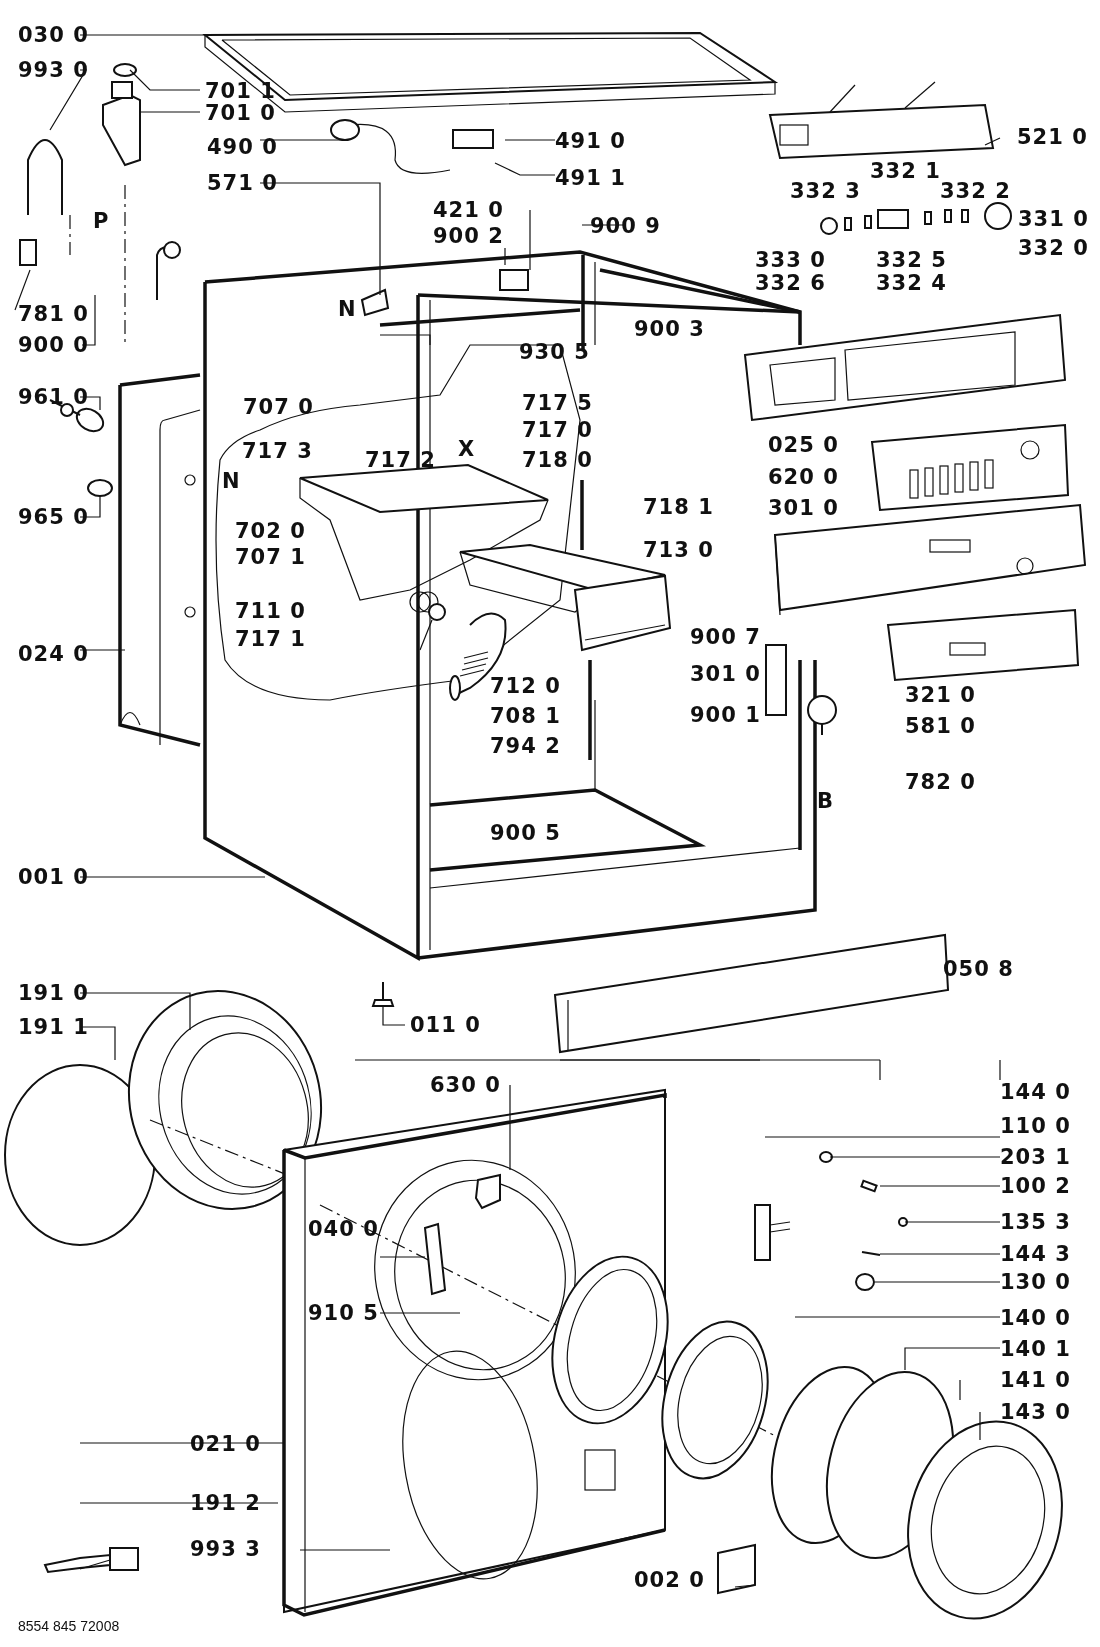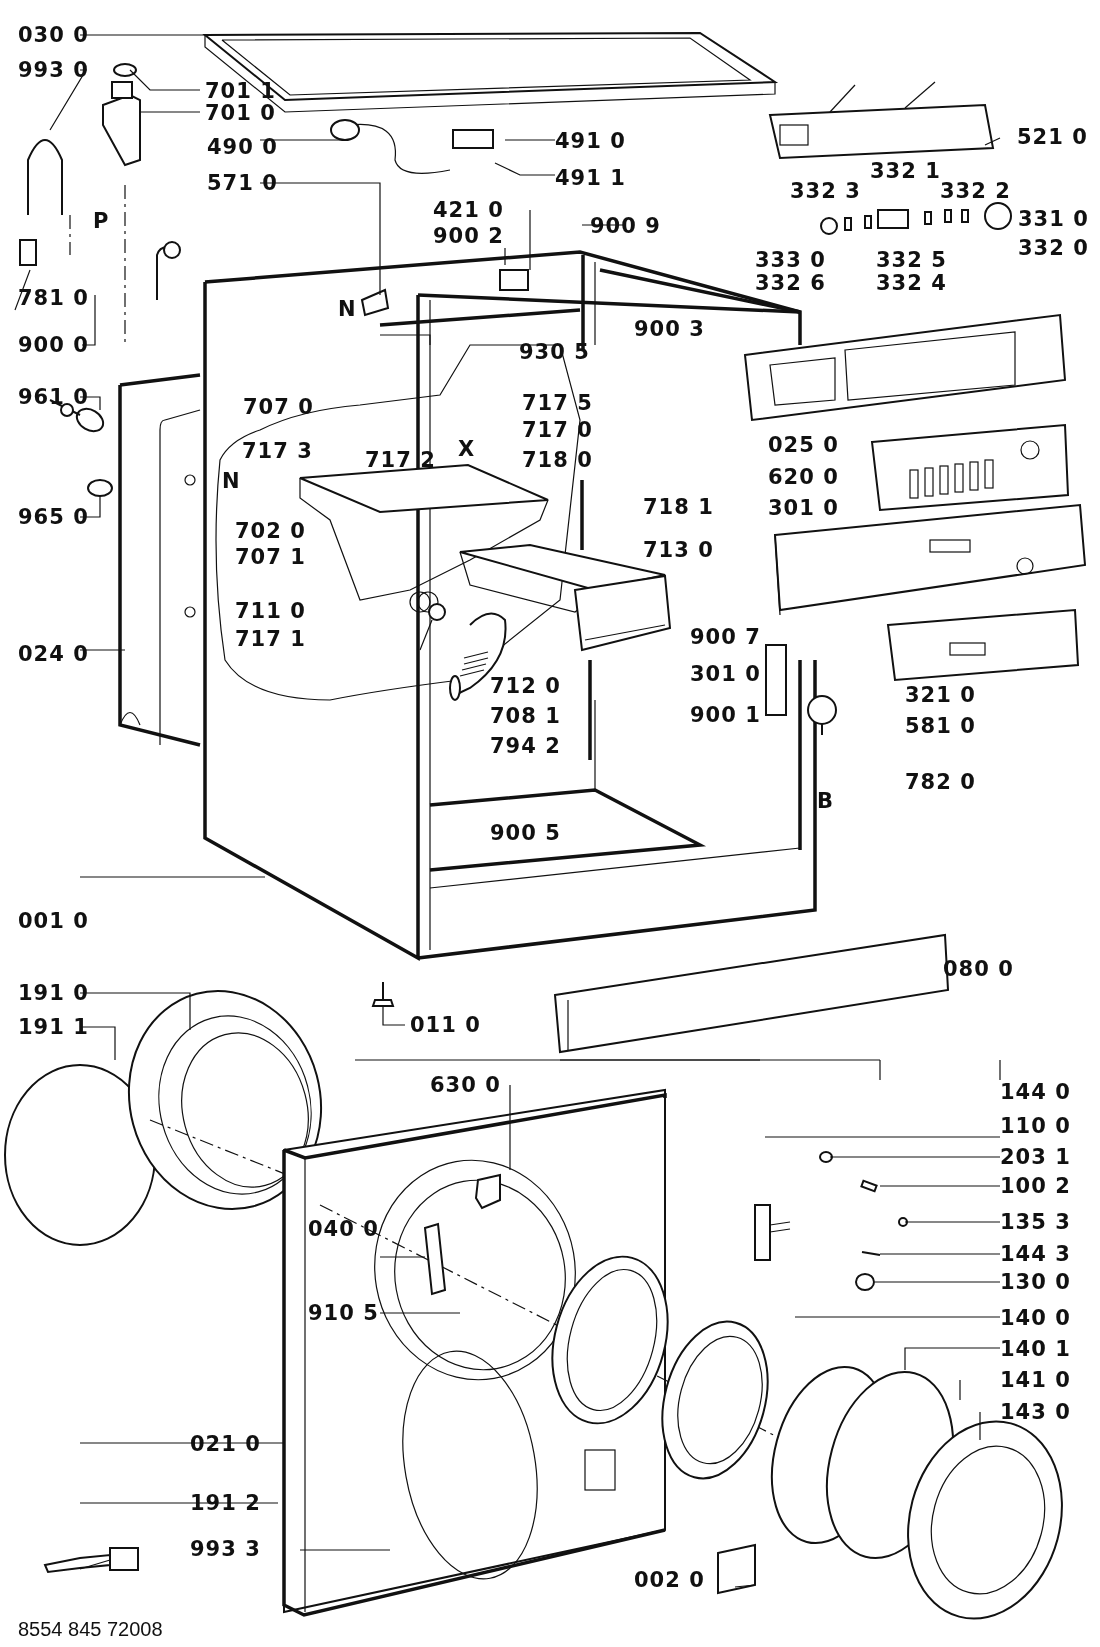--- a/index.html
+++ b/index.html
@@ -2,21 +2,21 @@
 <html><head>
 <meta charset="utf-8">
 <style>
   html, body { margin: 0; padding: 0; background: #ffffff; }
   body { width: 1100px; height: 1647px; position: relative; overflow: hidden;
          font-family: "DejaVu Sans Condensed", "DejaVu Sans", sans-serif; }
   #diagram { position: absolute; left: 0; top: 0; width: 1100px; height: 1647px; }
   .lbl { position: absolute; font-family: "DejaVu Sans", sans-serif; font-weight: bold;
          font-size: 21px; color: #111; letter-spacing: 1px; white-space: pre; line-height: 22px; }
   .footer { position: absolute; left: 18px; top: 1618px; font-family: "Liberation Sans", sans-serif;
-            font-size: 20px; color: #111; letter-spacing: 0px; }
+            font-size: 14px; color: #111; letter-spacing: 0px; }
   svg .thin { stroke: #111; stroke-width: 1.2; fill: none; }
   svg .med  { stroke: #111; stroke-width: 2; fill: #fff; }
   svg .thick{ stroke: #111; stroke-width: 3.5; fill: none; }
   svg .dash { stroke: #111; stroke-width: 1.2; fill: none; stroke-dasharray: 14 5 3 5; }
 </style>
 </head>
 <body>
 
 <svg id="diagram" viewBox="0 0 1100 1647" xmlns="http://www.w3.org/2000/svg">
 
@@ -309,21 +309,21 @@
 <div class="lbl" style="left:940px;top:180px">332 2</div>
 <div class="lbl" style="left:1018px;top:208px">331 0</div>
 <div class="lbl" style="left:1018px;top:237px">332 0</div>
 <div class="lbl" style="left:755px;top:249px">333 0</div>
 <div class="lbl" style="left:755px;top:272px">332 6</div>
 <div class="lbl" style="left:876px;top:249px">332 5</div>
 <div class="lbl" style="left:876px;top:272px">332 4</div>
 <div class="lbl" style="left:433px;top:199px">421 0</div>
 <div class="lbl" style="left:433px;top:225px">900 2</div>
 <div class="lbl" style="left:590px;top:215px">900 9</div>
-<div class="lbl" style="left:18px;top:287px">781 0</div>
+<div class="lbl" style="left:18px;top:303px">781 0</div>
 <div class="lbl" style="left:18px;top:334px">900 0</div>
 <div class="lbl" style="left:634px;top:318px">900 3</div>
 <div class="lbl" style="left:519px;top:341px">930 5</div>
 <div class="lbl" style="left:18px;top:386px">961 0</div>
 <div class="lbl" style="left:243px;top:396px">707 0</div>
 <div class="lbl" style="left:522px;top:392px">717 5</div>
 <div class="lbl" style="left:522px;top:419px">717 0</div>
 <div class="lbl" style="left:242px;top:440px">717 3</div>
 <div class="lbl" style="left:365px;top:449px">717 2</div>
 <div class="lbl" style="left:522px;top:449px">718 0</div>
@@ -341,22 +341,22 @@
 <div class="lbl" style="left:690px;top:626px">900 7</div>
 <div class="lbl" style="left:690px;top:663px">301 0</div>
 <div class="lbl" style="left:490px;top:675px">712 0</div>
 <div class="lbl" style="left:905px;top:684px">321 0</div>
 <div class="lbl" style="left:690px;top:704px">900 1</div>
 <div class="lbl" style="left:490px;top:705px">708 1</div>
 <div class="lbl" style="left:905px;top:715px">581 0</div>
 <div class="lbl" style="left:490px;top:735px">794 2</div>
 <div class="lbl" style="left:905px;top:771px">782 0</div>
 <div class="lbl" style="left:490px;top:822px">900 5</div>
-<div class="lbl" style="left:18px;top:910px">001 0</div>
-<div class="lbl" style="left:943px;top:958px">080 0</div>
+<div class="lbl" style="left:18px;top:866px">001 0</div>
+<div class="lbl" style="left:943px;top:958px">050 8</div>
 <div class="lbl" style="left:18px;top:982px">191 0</div>
 <div class="lbl" style="left:410px;top:1014px">011 0</div>
 <div class="lbl" style="left:18px;top:1016px">191 1</div>
 <div class="lbl" style="left:430px;top:1074px">630 0</div>
 <div class="lbl" style="left:1000px;top:1081px">144 0</div>
 <div class="lbl" style="left:1000px;top:1115px">110 0</div>
 <div class="lbl" style="left:1000px;top:1146px">203 1</div>
 <div class="lbl" style="left:1000px;top:1175px">100 2</div>
 <div class="lbl" style="left:1000px;top:1211px">135 3</div>
 <div class="lbl" style="left:308px;top:1218px">040 0</div>

